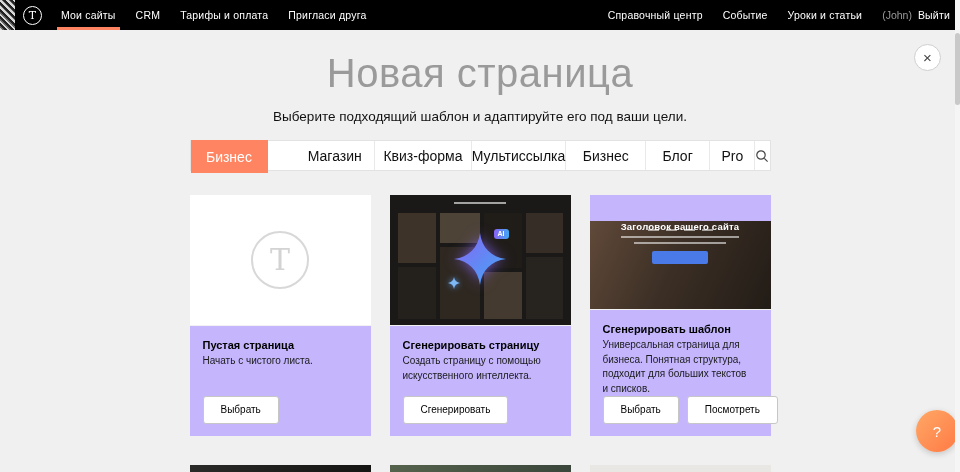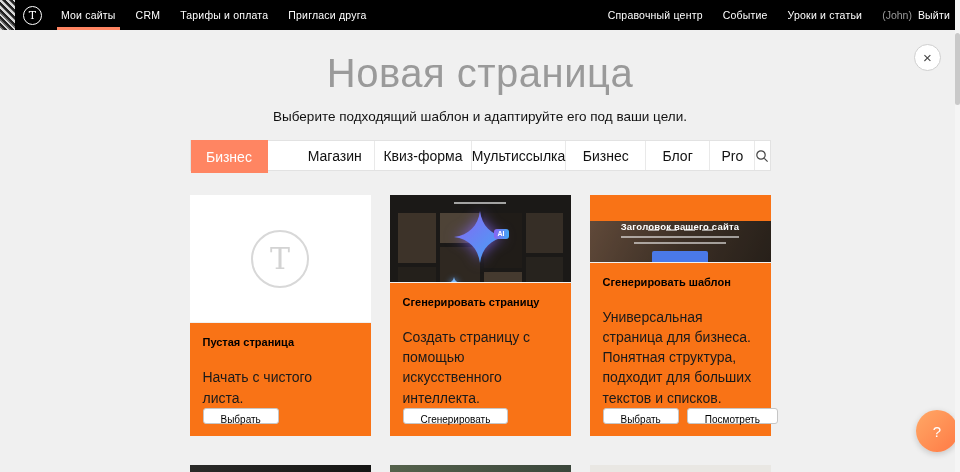--- a/index.html
+++ b/index.html
@@ -71,21 +71,21 @@
   .tab:nth-child(6){ width:65px; }
   .tab:nth-child(7){ width:46px; }
   .tab:nth-child(8){ flex:1; }
   .tab.active { background:#ff8562; color:#fff; border-right-color:#ff8562; margin:-1px 0; height:33px; }
 
   
   .cards {
     width:581px; margin:24px auto 0; display:grid;
     grid-template-columns:181px 181px 181px; column-gap:19px;
   }
-  .card { background:#f97316; height:241px; display:flex; flex-direction:column; }
+  .card { background:#c4b5fd; height:241px; display:flex; flex-direction:column; }
   .preview { height:131px; position:relative; overflow:hidden; border-bottom:1px solid #f1f1f1; }
 
   
   .preview-blank { display:flex; align-items:center; justify-content:center; background:#fff; }
   .blank-logo {
     width:58px; height:58px; border:2px solid #d8d8d8; border-radius:50%;
     display:flex; align-items:center; justify-content:center;
   }
   .blank-logo span { font-family:"DejaVu Serif",serif; font-size:30px; color:#d3d3d3; line-height:1; }
 
@@ -114,25 +114,25 @@
     font-size:9.5px; margin-top:26px; letter-spacing:.2px;
   }
   .hero-line { position:relative; z-index:1; height:2px; background:rgba(255,255,255,.55); margin:4px auto 0; }
   .hero-line.l1 { width:118px; }
   .hero-line.l2 { width:92px; }
   .hero-btn { position:relative; z-index:1; width:56px; height:13px; background:#4a79e8; border-radius:2px; margin:7px auto 0; }
 
   
   .card-body { flex:1; display:flex; flex-direction:column; padding:13px 13px 12px; }
   .card-title { font-size:11px; font-weight:bold; color:#000; }
-  .card-desc { font-size:14px; color:#1a1a1a; line-height:1.45; margin-top:19px; padding-right:6px; }
+  .card-desc { font-size:10px; color:#1a1a1a; line-height:1.45; margin-top:3px; padding-right:6px; }
   .card-actions { margin-top:auto; display:flex; gap:8px; }
   .btn {
     background:#fff; border:1px solid #c6c6c6; border-radius:3px; cursor:pointer;
-    font-size:10px; color:#000; padding:0 17px; height:16px; line-height:22px;
+    font-size:10px; color:#000; padding:0 17px; height:28px; line-height:22px;
     font-family:inherit; white-space:nowrap;
   }
 
   
   .bottom-row { margin-top:29px; }
   .stub { height:40px; }
   .stub-1 { background:linear-gradient(100deg,#2a2a28,#141413); }
   .stub-2 { background:linear-gradient(100deg,#55624c,#39453a); }
   .stub-3 { background:#e9e7e3; }
 

